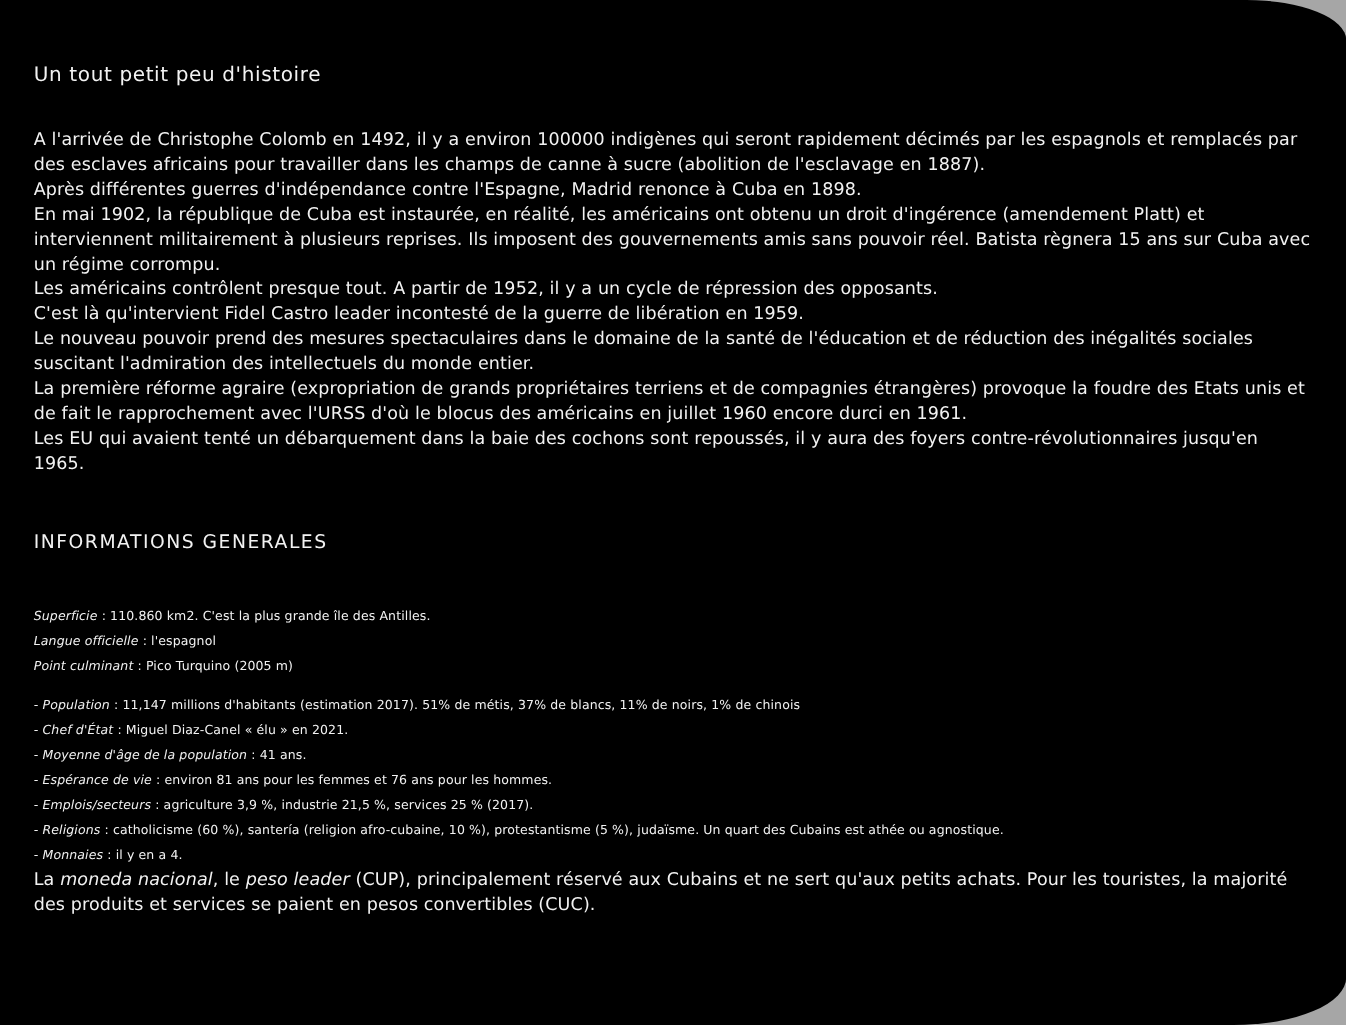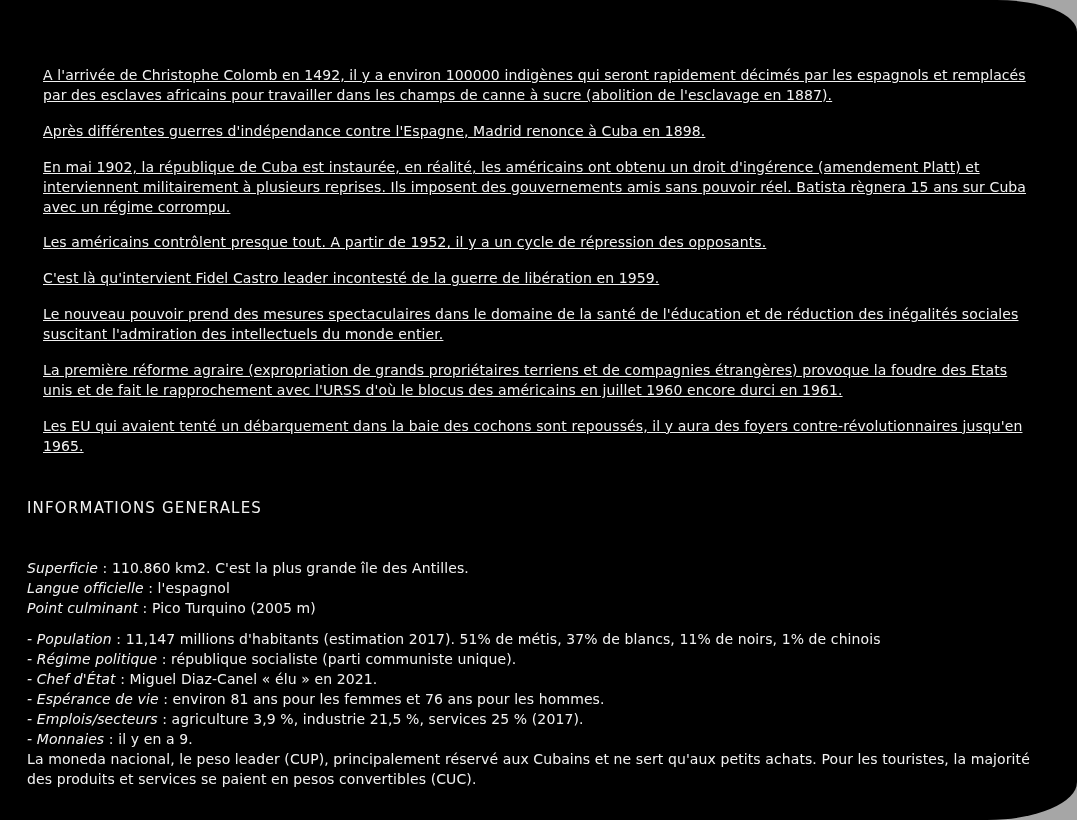--- a/index.html
+++ b/index.html
@@ -20,59 +20,60 @@
     padding: 50px 27px 20px 27px;
     overflow: hidden;
   }
   .doc-title {
     font-size: 16px;
     font-weight: normal;
     margin: 0 0 34px 0;
     letter-spacing: 0.5px;
   }
   .history p {
-    margin: 16px;
+    margin: 0;
     font-size: 14px;
     line-height: 19.9px;
     letter-spacing: 0.1px;
-    text-decoration: underline;
   }
   .section-heading {
     font-size: 15px;
     font-weight: normal;
     letter-spacing: 1.2px;
     margin: 42px 0 0 0;
   }
   .facts-basic {
     margin-top: 42px;
   }
   .facts-detail {
     margin-top: 12px;
   }
   .fact-row {
-    font-size: 14px;
+    font-size: 10px;
     line-height: 19.9px;
     letter-spacing: 0.1px;
   }
   .fact-label {
     font-style: italic;
   }
   .currency-note {
     font-size: 14px;
     line-height: 19.9px;
     letter-spacing: 0.1px;
   }
   .currency-note .it {
+    font-style: italic;
   }
 </style>
 </head>
 <body>
 
 <div class="paper">
 
+  <h1 class="doc-title">Un tout petit peu d'histoire</h1>
 
   <div class="history">
     <p>A l'arrivée de Christophe Colomb en 1492, il y a environ 100000 indigènes qui seront rapidement décimés par les espagnols et remplacés par des esclaves africains pour travailler dans les champs de canne à sucre (abolition de l'esclavage en 1887).</p>
     <p>Après différentes guerres d'indépendance contre l'Espagne, Madrid renonce à Cuba en 1898.</p>
     <p>En mai 1902, la république de Cuba est instaurée, en réalité, les américains ont obtenu un droit d'ingérence (amendement Platt) et interviennent militairement à plusieurs reprises. Ils imposent des gouvernements amis sans pouvoir réel. Batista règnera 15 ans sur Cuba avec un régime corrompu.</p>
     <p>Les américains contrôlent presque tout. A partir de 1952, il y a un cycle de répression des opposants.</p>
     <p>C'est là qu'intervient Fidel Castro leader incontesté de la guerre de libération en 1959.</p>
     <p>Le nouveau pouvoir prend des mesures spectaculaires dans le domaine de la santé de l'éducation et de réduction des inégalités sociales suscitant l'admiration des intellectuels du monde entier.</p>
     <p>La première réforme agraire (expropriation de grands propriétaires terriens et de compagnies étrangères) provoque la foudre des Etats unis et de fait le rapprochement avec l'URSS d'où le blocus des américains en juillet 1960 encore durci en 1961.</p>
     <p>Les EU qui avaient tenté un débarquement dans la baie des cochons sont repoussés, il y aura des foyers contre-révolutionnaires jusqu'en 1965.</p>
@@ -90,32 +91,35 @@
     <div class="fact-row">
       <span class="fact-label">Point culminant</span><span> : </span><span>Pico Turquino (2005 m)</span>
     </div>
   </div>
 
   <div class="facts-detail">
     <div class="fact-row">
       <span class="fact-label">- Population</span><span> : </span><span>11,147 millions d'habitants (estimation 2017). 51% de métis, 37% de blancs, 11% de noirs, 1% de chinois</span>
     </div>
     <div class="fact-row">
-      <span class="fact-label">- Régime politique</span><span> : </span><span>république socialiste (parti communiste unique).</span>
+      <span class="fact-label">- Chef d'État</span><span> : </span><span>Miguel Diaz-Canel « élu » en 2021.</span>
     </div>
     <div class="fact-row">
-      <span class="fact-label">- Chef d'État</span><span> : </span><span>Miguel Diaz-Canel « élu » en 2021.</span>
+      <span class="fact-label">- Moyenne d'âge de la population</span><span> : </span><span>41 ans.</span>
     </div>
     <div class="fact-row">
       <span class="fact-label">- Espérance de vie</span><span> : </span><span>environ 81 ans pour les femmes et 76 ans pour les hommes.</span>
     </div>
     <div class="fact-row">
       <span class="fact-label">- Emplois/secteurs</span><span> : </span><span>agriculture 3,9 %, industrie 21,5 %, services 25 % (2017).</span>
     </div>
     <div class="fact-row">
-      <span class="fact-label">- Monnaies</span><span> : </span><span>il y en a 9.</span>
+      <span class="fact-label">- Religions</span><span> : </span><span>catholicisme (60 %), santería (religion afro-cubaine, 10 %), protestantisme (5 %), judaïsme. Un quart des Cubains est athée ou agnostique.</span>
+    </div>
+    <div class="fact-row">
+      <span class="fact-label">- Monnaies</span><span> : </span><span>il y en a 4.</span>
     </div>
     <div class="currency-note">
       <span>La </span><span class="it">moneda nacional</span><span>, le </span><span class="it">peso leader</span><span> (CUP), principalement réservé aux Cubains et ne sert qu'aux petits achats. Pour les touristes, la majorité des produits et services se paient en pesos convertibles (CUC).</span>
     </div>
   </div>
 
 </div>
 
 </body></html>

